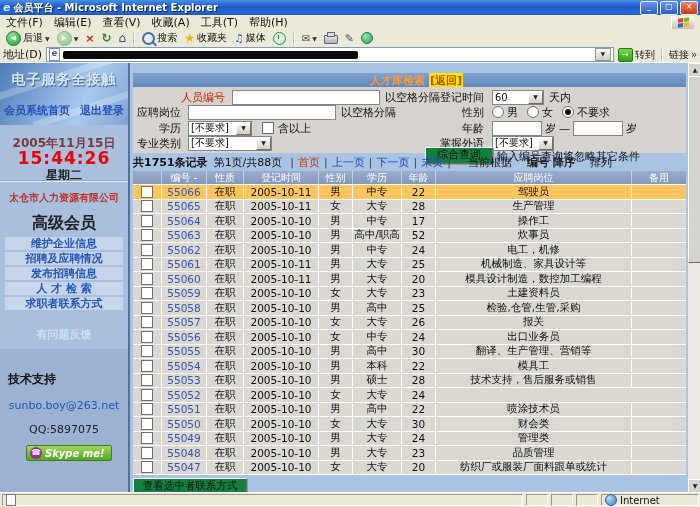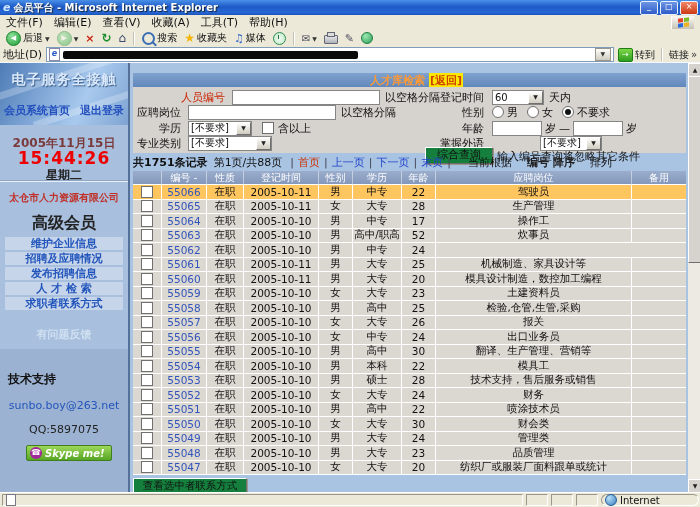--- a/index.html
+++ b/index.html
@@ -143,21 +143,21 @@
   .sbtn{position:absolute;left:0;width:12px;height:13px;background:#D6D3CE;border:1px solid;border-color:#FFF #6E6E6E #6E6E6E #FFF;
     font-size:6px;text-align:center;line-height:11px;color:#222;cursor:pointer;}
   .sbtn.up{top:0}.sbtn.down{bottom:0}
   .sthumb{position:absolute;left:0;top:13px;width:12px;height:185px;background:#D6D3CE;border:1px solid;border-color:#FFF #6E6E6E #6E6E6E #FFF;cursor:grab;}
 
   
   .statusbar{position:absolute;bottom:0;left:0;right:0;height:14px;background:#ECE9D8;border-top:1px solid #fff;display:flex;align-items:stretch;font-size:10px;}
   .sseg{border:1px solid;border-color:#9A968A #FFF #FFF #9A968A;margin:1px 1px 1px 2px;display:flex;align-items:center;padding:0 3px;gap:3px;}
   .sseg.main-seg{flex:1;}
   .sseg.tiny{width:14px;}
-  .sseg.zone{width:90px;border-radius:6px;}
+  .sseg.zone{width:90px;}
   .doc-ico{width:8px;height:10px;background:#fff;border:1px solid #778;}
   .icon-globe{width:10px;height:10px;border-radius:50%;background:radial-gradient(circle at 30% 30%,#B8E0F8,#3A7EC0);border:1px solid #26609C;}
 </style>
 </head>
 <body>
 
 <div class="screen">
 
   <div class="titlebar">
     <span class="ie-ico">e</span>
@@ -354,21 +354,21 @@
               </span>
           </div>
           <div class="frow" style="left:307px;top:34px;">
             <span class="rlabel2">年龄</span>
             <input class="xinput w44" value="" style="">
             <span style="margin:0 3px;">岁</span>
             <span>—</span>
             <input class="xinput w44" style="margin-left: 3px;" value="">
             <span style="margin-left:3px;">岁</span>
           </div>
-          <div class="frow" style="left:307px;top:49px;gap:48px;">
+          <div class="frow" style="left:307px;top:49px;">
             <span class="rlabel2">掌握外语</span>
             <span class="xsel sel60">
               <span class="val">[不要求]</span>
               <span class="arr">▼</span>
             </span>
           </div>
 
           <div class="btn submit-btn">综合查询</div>
           <div class="form-note">输入编号查询将忽略其它条件</div>
         </div>
@@ -469,20 +469,21 @@
                   <span class="xcheck"></span>
                 </div>
                 <div class="tc c1">
                   <a class="idlink">55062</a>
                 </div>
                 <div class="tc c2">在职</div>
                 <div class="tc c3">2005-10-10</div>
                 <div class="tc c4">男</div>
                 <div class="tc c5">中专</div>
                 <div class="tc c6">24</div>
+                <div class="tc c7">电工，机修</div>
                 <div class="tc c8"></div>
               </div>
               <div class="trow">
                 <div class="tc c0">
                   <span class="xcheck"></span>
                 </div>
                 <div class="tc c1">
                   <a class="idlink">55061</a>
                 </div>
                 <div class="tc c2">在职</div>
@@ -618,21 +619,20 @@
                   <span class="xcheck"></span>
                 </div>
                 <div class="tc c1">
                   <a class="idlink">55052</a>
                 </div>
                 <div class="tc c2">在职</div>
                 <div class="tc c3">2005-10-10</div>
                 <div class="tc c4">女</div>
                 <div class="tc c5">大专</div>
                 <div class="tc c6">24</div>
-                <div class="tc c7">财务</div>
                 <div class="tc c8"></div>
               </div>
               <div class="trow">
                 <div class="tc c0">
                   <span class="xcheck"></span>
                 </div>
                 <div class="tc c1">
                   <a class="idlink">55051</a>
                 </div>
                 <div class="tc c2">在职</div>

